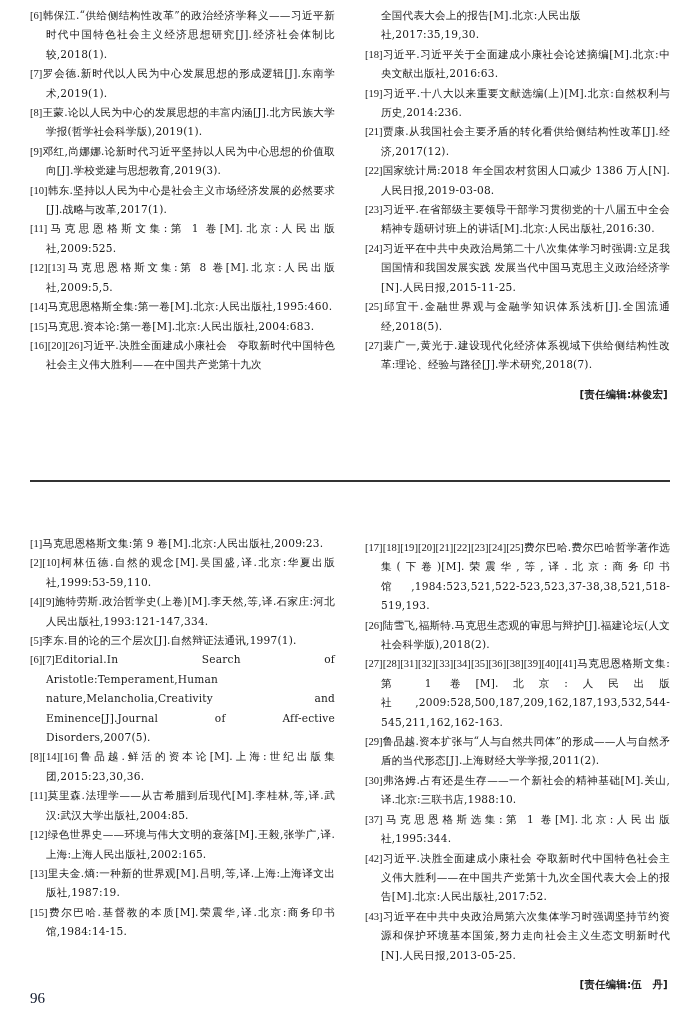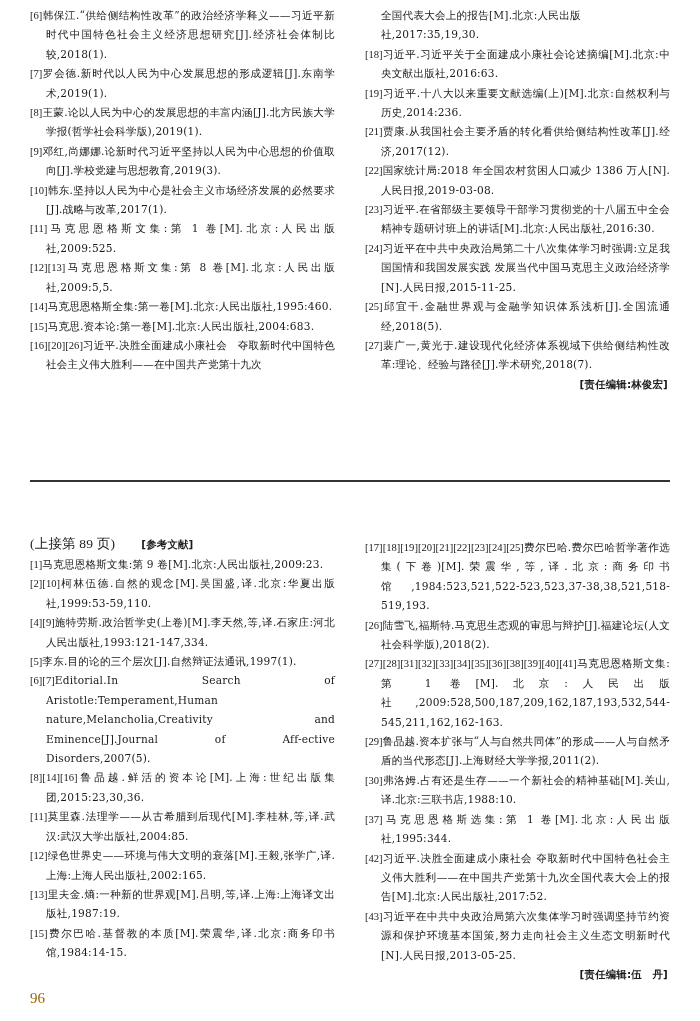--- a/index.html
+++ b/index.html
@@ -20,33 +20,33 @@
     text-indent: -16px;
     text-align: justify;
   }
   .ref .num { font-family: "Liberation Serif", serif; letter-spacing: 0; }
   .cont { padding-left: 16px; }
   .editor {
     text-align: right;
     font-family: "DejaVu Sans", "Liberation Sans", sans-serif;
     font-weight: bold;
     font-size: 10.4px;
-    margin-top: 0;
+    margin-top: 10px;
     padding-right: 2px;
   }
   .divider {
     position: absolute; left: 30px; top: 480px; width: 640px; height: 1.5px;
     background: #333333;
   }
   .heading-row { display: flex; align-items: baseline; gap: 26px; height: 21px; }
   .cont-page { font-family: "Liberation Serif", serif; font-size: 13.5px; color: #222; }
   .refs-title { font-family: "DejaVu Sans", "Liberation Sans", sans-serif; font-weight: bold; font-size: 10.4px; }
   .page-num {
     position: absolute; left: 30px; top: 990px;
-    font-family: "Liberation Serif", serif; font-size: 15px; color: #a16207;
+    font-family: "Liberation Serif", serif; font-size: 15px; color: #0f172a;
   }
 </style>
 </head>
 <body>
 
 <div class="col" style="left:30px; top:6px;">
   <div class="ref"><span class="num">[6]</span><span>韩保江.“供给侧结构性改革”的政治经济学释义——习近平新时代中国特色社会主义经济思想研究[J].经济社会体制比较,2018(1).</span></div>
   <div class="ref"><span class="num">[7]</span><span>罗会德.新时代以人民为中心发展思想的形成逻辑[J].东南学术,2019(1).</span></div>
   <div class="ref"><span class="num">[8]</span><span>王蒙.论以人民为中心的发展思想的丰富内涵[J].北方民族大学学报(哲学社会科学版),2019(1).</span></div>
   <div class="ref"><span class="num">[9]</span><span>邓红,尚娜娜.论新时代习近平坚持以人民为中心思想的价值取向[J].学校党建与思想教育,2019(3).</span></div>
@@ -67,24 +67,20 @@
   <div class="ref"><span class="num">[23]</span><span>习近平.在省部级主要领导干部学习贯彻党的十八届五中全会精神专题研讨班上的讲话[M].北京:人民出版社,2016:30.</span></div>
   <div class="ref"><span class="num">[24]</span><span>习近平在中共中央政治局第二十八次集体学习时强调:立足我国国情和我国发展实践 发展当代中国马克思主义政治经济学[N].人民日报,2015-11-25.</span></div>
   <div class="ref"><span class="num">[25]</span><span>邱宜干.金融世界观与金融学知识体系浅析[J].全国流通经,2018(5).</span></div>
   <div class="ref"><span class="num">[27]</span><span>裴广一,黄光于.建设现代化经济体系视域下供给侧结构性改革:理论、经验与路径[J].学术研究,2018(7).</span></div>
   <div class="editor">[责任编辑:林俊宏]</div>
 </div>
 
 <div class="divider"></div>
 
 <div class="col" style="left:30px; top:534px;">
-  <div class="heading-row">
-    <span class="cont-page">(上接第 89 页)</span>
-    <span class="refs-title">[参考文献]</span>
-  </div>
   <div class="ref"><span class="num">[1]</span><span>马克思恩格斯文集:第 9 卷[M].北京:人民出版社,2009:23.</span></div>
   <div class="ref"><span class="num">[2][10]</span><span>柯林伍德.自然的观念[M].吴国盛,译.北京:华夏出版社,1999:53-59,110.</span></div>
   <div class="ref"><span class="num">[4][9]</span><span>施特劳斯.政治哲学史(上卷)[M].李天然,等,译.石家庄:河北人民出版社,1993:121-147,334.</span></div>
   <div class="ref"><span class="num">[5]</span><span>李东.目的论的三个层次[J].自然辩证法通讯,1997(1).</span></div>
   <div class="ref"><span class="num">[6][7]</span><span>Editorial.In Search of Aristotle:Temperament,Human nature,Melancholia,Creativity and Eminence[J].Journal of Aff-ective Disorders,2007(5).</span></div>
   <div class="ref"><span class="num">[8][14][16]</span><span>鲁品越.鲜活的资本论[M].上海:世纪出版集团,2015:23,30,36.</span></div>
   <div class="ref"><span class="num">[11]</span><span>莫里森.法理学——从古希腊到后现代[M].李桂林,等,译.武汉:武汉大学出版社,2004:85.</span></div>
   <div class="ref"><span class="num">[12]</span><span>绿色世界史——环境与伟大文明的衰落[M].王毅,张学广,译.上海:上海人民出版社,2002:165.</span></div>
   <div class="ref"><span class="num">[13]</span><span>里夫金.熵:一种新的世界观[M].吕明,等,译.上海:上海译文出版社,1987:19.</span></div>
   <div class="ref"><span class="num">[15]</span><span>费尔巴哈.基督教的本质[M].荣震华,译.北京:商务印书馆,1984:14-15.</span></div>

